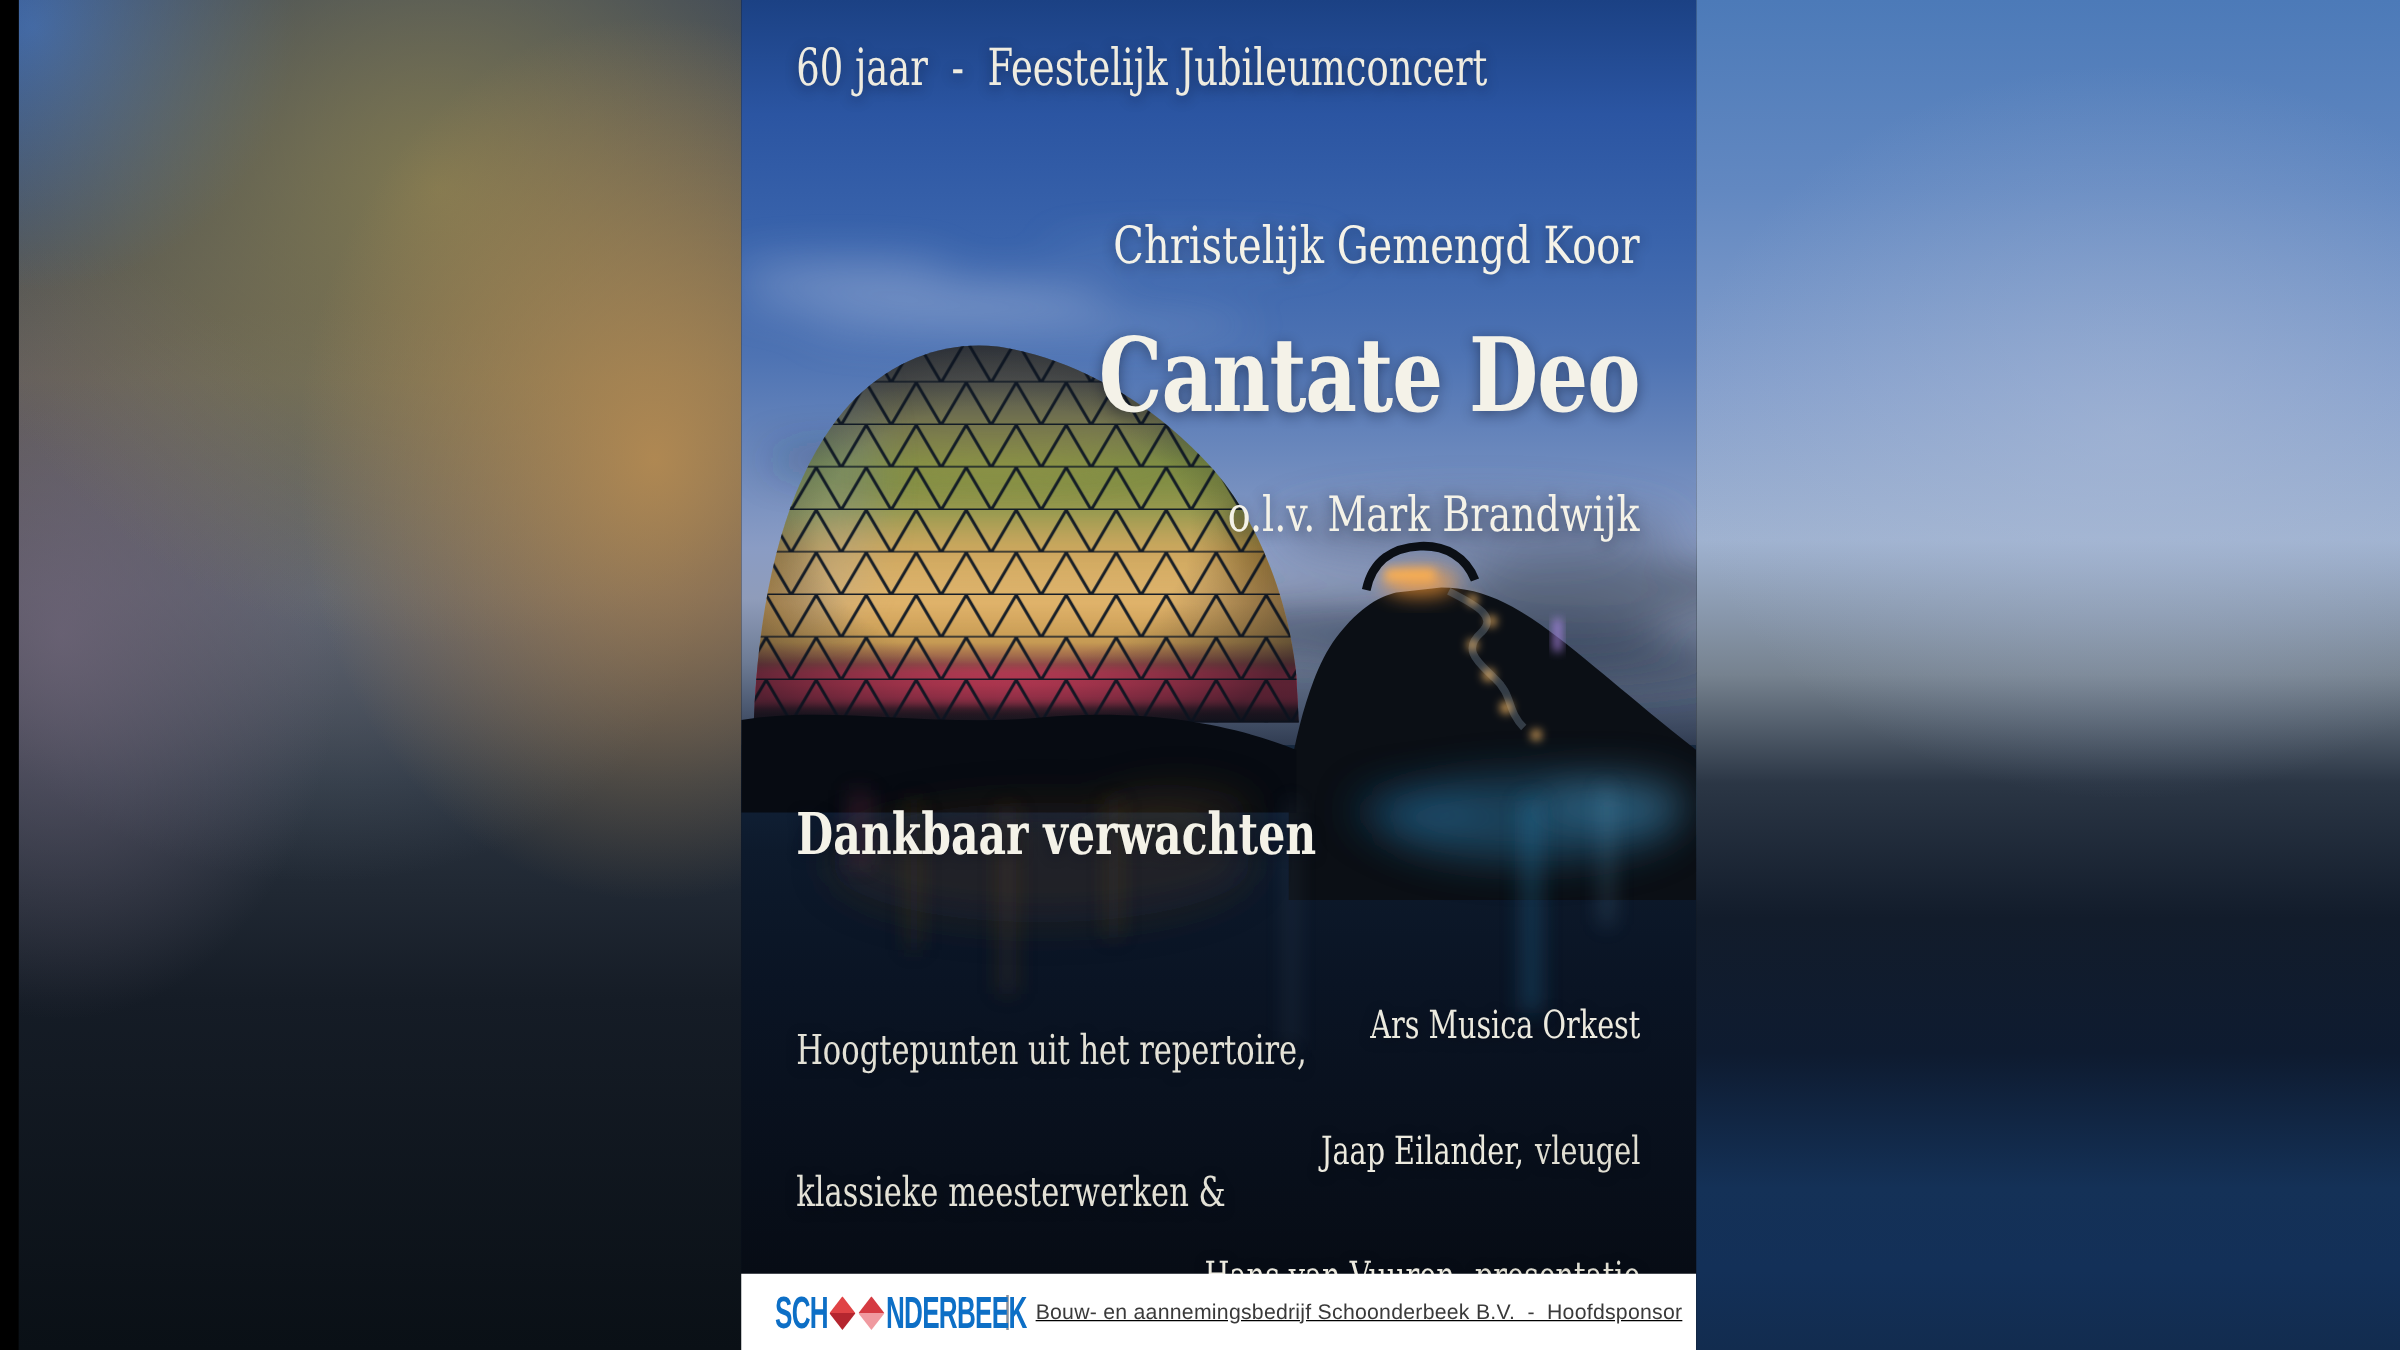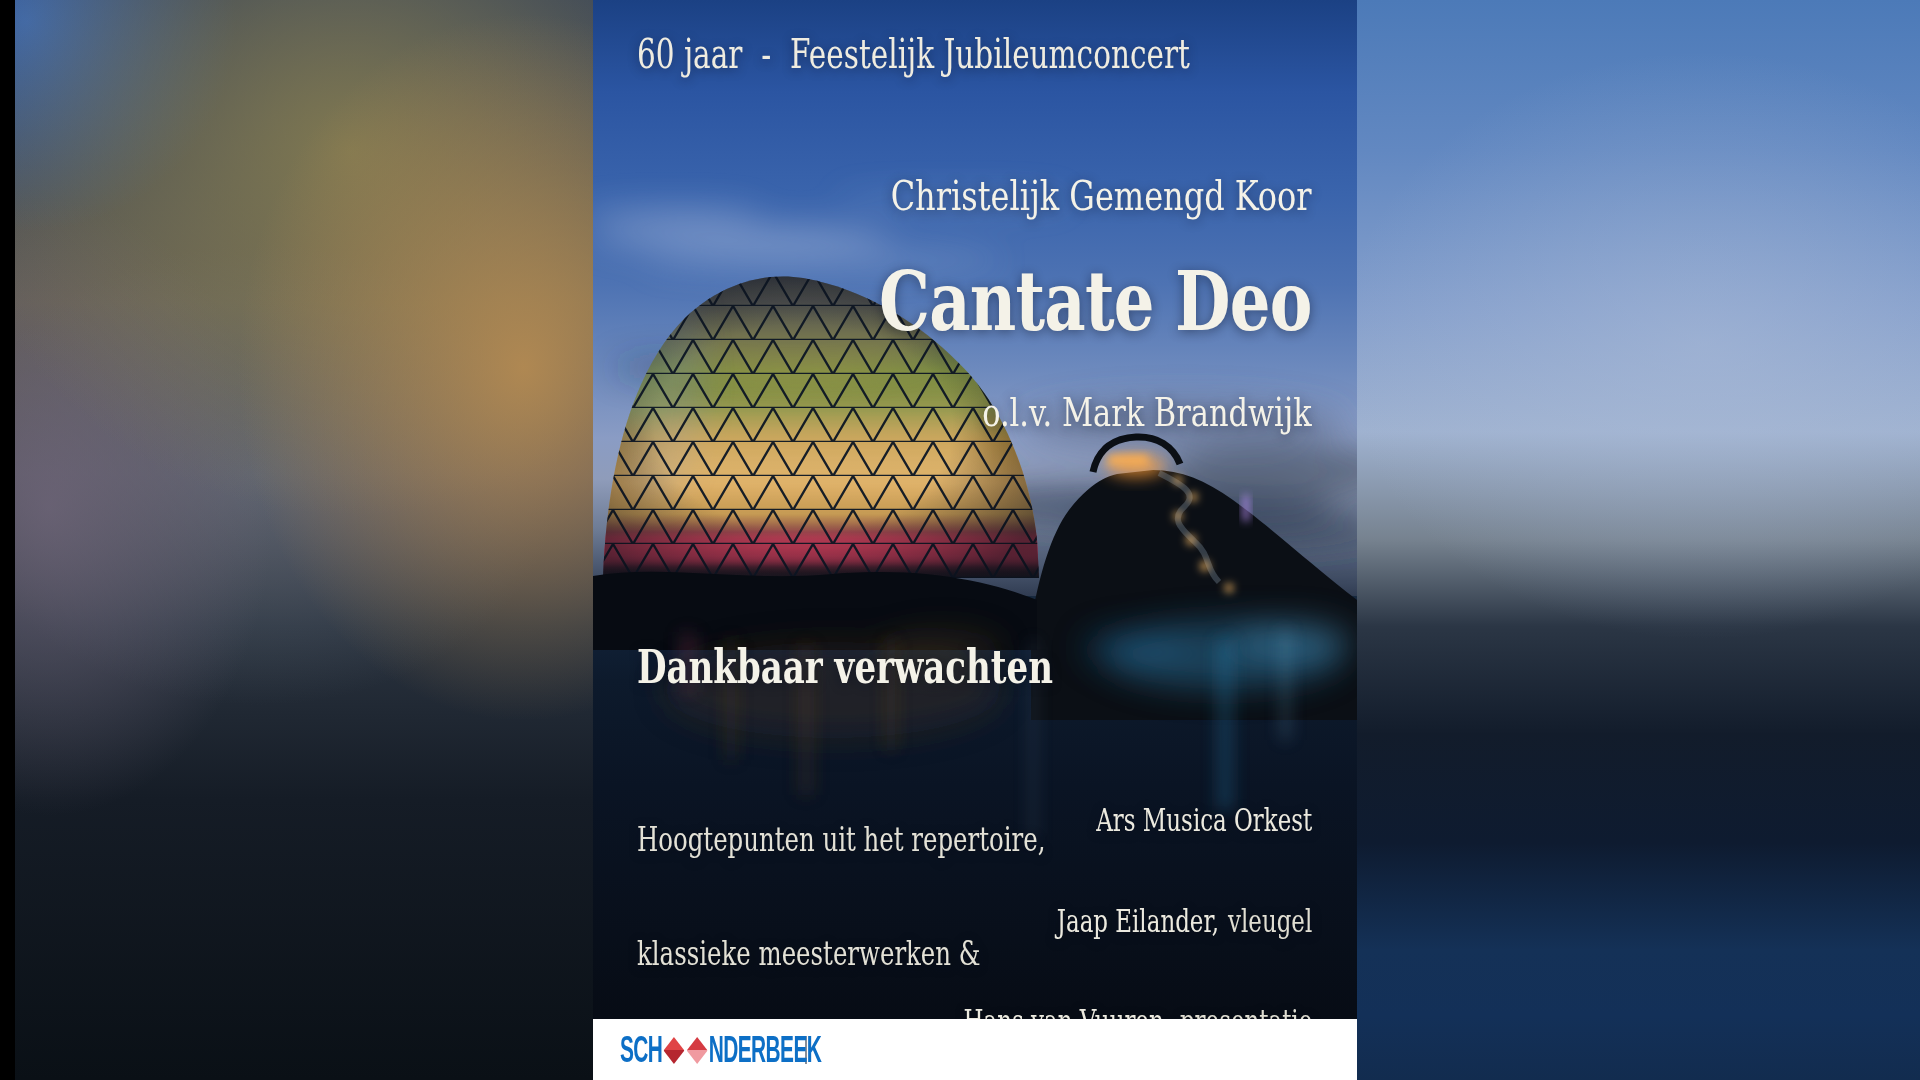--- a/index.html
+++ b/index.html
@@ -218,16 +218,17 @@
     <div class="sponsor-bar">
       <div class="logo-wrap">
         <span class="logo">
             <span>SCH</span>
             <span class="diamond diamond-1"></span>
             <span class="diamond diamond-2"></span>
             <span>NDERBEEK</span>
           </span>
       </div>
       <div class="bar-divider"></div>
+      <div class="sponsor-text">Bouw- en aannemingsbedrijf Schoonderbeek B.V.  -  Hoofdsponsor</div>
     </div>
 
   </div>
 </div>
 
 </body></html>

